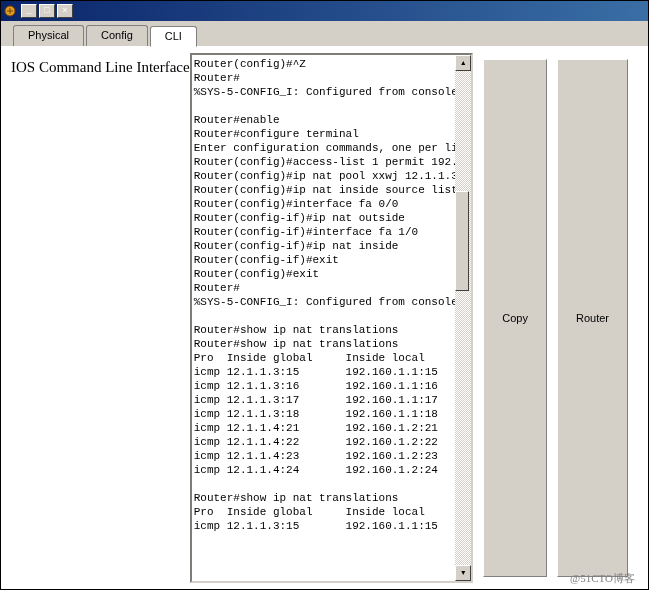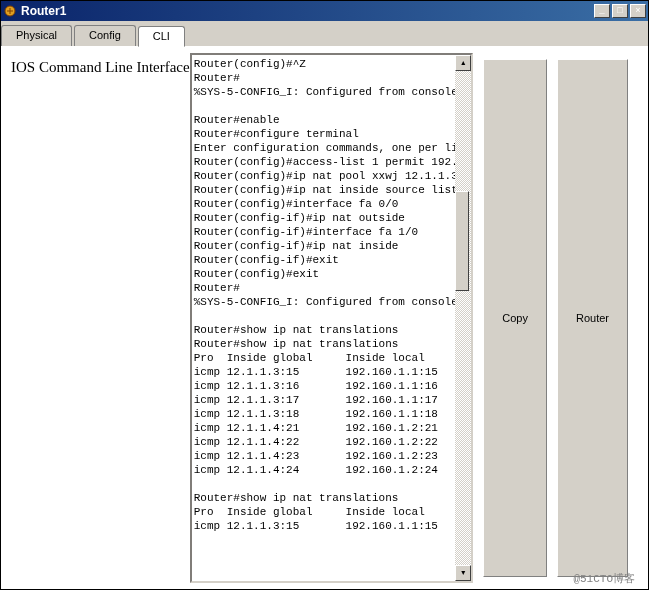--- a/index.html
+++ b/index.html
@@ -3,47 +3,46 @@
   <meta charset="utf-8">
   <style>
     * { margin: 0; padding: 0; box-sizing: border-box; }
     body { font-family: "Tahoma", sans-serif; font-size: 11px; background: #d4d0c8; width: 649px; height: 590px; overflow: hidden; }
     .window { width: 649px; height: 590px; border: 1px solid #000; display: flex; flex-direction: column; }
     .titlebar { background: linear-gradient(to right, #0a246a, #3a6ea5); color: #fff; display: flex; align-items: center; height: 20px; padding: 0 2px; }
     .title-icon { width: 14px; height: 14px; margin-right: 4px; display: flex; align-items: center; justify-content: center; }
     .title-text { flex: 1; font-weight: bold; font-size: 12px; }
     .win-btns { display: flex; gap: 2px; }
     .win-btn { width: 16px; height: 14px; background: #d4d0c8; border: 1px solid #fff; border-right-color: #404040; border-bottom-color: #404040; font-size: 9px; line-height: 12px; text-align: center; font-family: "Courier New", monospace; cursor: pointer; }
-    .tabbar { display: flex; background: #d4d0c8; padding-top: 4px; padding-left: 0; height: 26px; border-bottom: 1px solid #fff; }
+    .tabbar { display: flex; background: #d4d0c8; padding-top: 4px; padding-left: 12px; height: 26px; border-bottom: 1px solid #fff; }
     .tab { padding: 3px 14px; border: 1px solid #808080; border-bottom: none; background: #d4d0c8; margin-right: 2px; font-size: 11px; cursor: pointer; border-top-left-radius: 3px; border-top-right-radius: 3px; }
     .tab.active { background: #fff; border-bottom: 1px solid #fff; position: relative; top: 1px; }
     .content { flex: 1; display: flex; flex-direction: row; background: #fff; padding: 6px 10px 6px 10px; overflow: hidden; }
     .cli-title { text-align: center; font-size: 15px; font-family: "Times New Roman", serif; padding: 6px 0 4px 0; }
     .terminal-wrap { flex: 1; border: 2px inset #d4d0c8; display: flex; overflow: hidden; }
     .terminal { flex: 1; background: #fff; font-family: "Courier New", monospace; font-size: 11px; line-height: 14px; padding: 2px 2px; white-space: pre; overflow: hidden; color: #000; }
     .scrollbar { width: 16px; background: #d4d0c8; display: flex; flex-direction: column; }
     .sb-btn { width: 16px; height: 16px; background: #d4d0c8; border: 1px solid #fff; border-right-color: #404040; border-bottom-color: #404040; font-size: 8px; text-align: center; line-height: 14px; cursor: pointer; }
     .sb-track { flex: 1; background: repeating-conic-gradient(#d4d0c8 0% 25%, #fff 0% 50%) 0 0/2px 2px; position: relative; }
     .sb-thumb { position: absolute; width: 14px; left: 0; height: 100px; top: 120px; background: #d4d0c8; border: 1px solid #fff; border-right-color: #404040; border-bottom-color: #404040; }
     .bottom-bar { display: flex; justify-content: flex-end; gap: 10px; padding: 6px 10px; background: #fff; }
     .btn { padding: 2px 18px; border: 1px solid #808080; border-top-color: #fff; border-left-color: #fff; background: #d4d0c8; font-size: 11px; cursor: pointer; text-align: right; }
-    .watermark { position: absolute; right: 14px; bottom: 4px; font-size: 11px; color: #808080; font-family: Liberation Mono, monospace; pointer-events: none; margin-top: 44px; }
+    .watermark { position: absolute; right: 14px; bottom: 4px; font-size: 11px; color: #808080; font-family: Liberation Serif, serif; pointer-events: none; margin-top: 44px; }
   </style>
 </head>
 <body>
 
 <div class="window">
   <div class="titlebar">
     <span class="title-icon">
       <svg width="14" height="14" viewBox="0 0 14 14">
           <circle cx="7" cy="7" r="5" fill="#e0a020" stroke="#804000"></circle>
           <path d="M4 7h6M7 4v6" stroke="#804000" stroke-width="1"></path>
         </svg>
     </span>
-    <span class="title-text">Router1</span>
     <div class="win-btns">
       <div class="win-btn">_</div>
       <div class="win-btn">□</div>
       <div class="win-btn">×</div>
     </div>
   </div>
 
   <div class="tabbar">
     <div class="tab">Physical</div>
     <div class="tab">Config</div>

